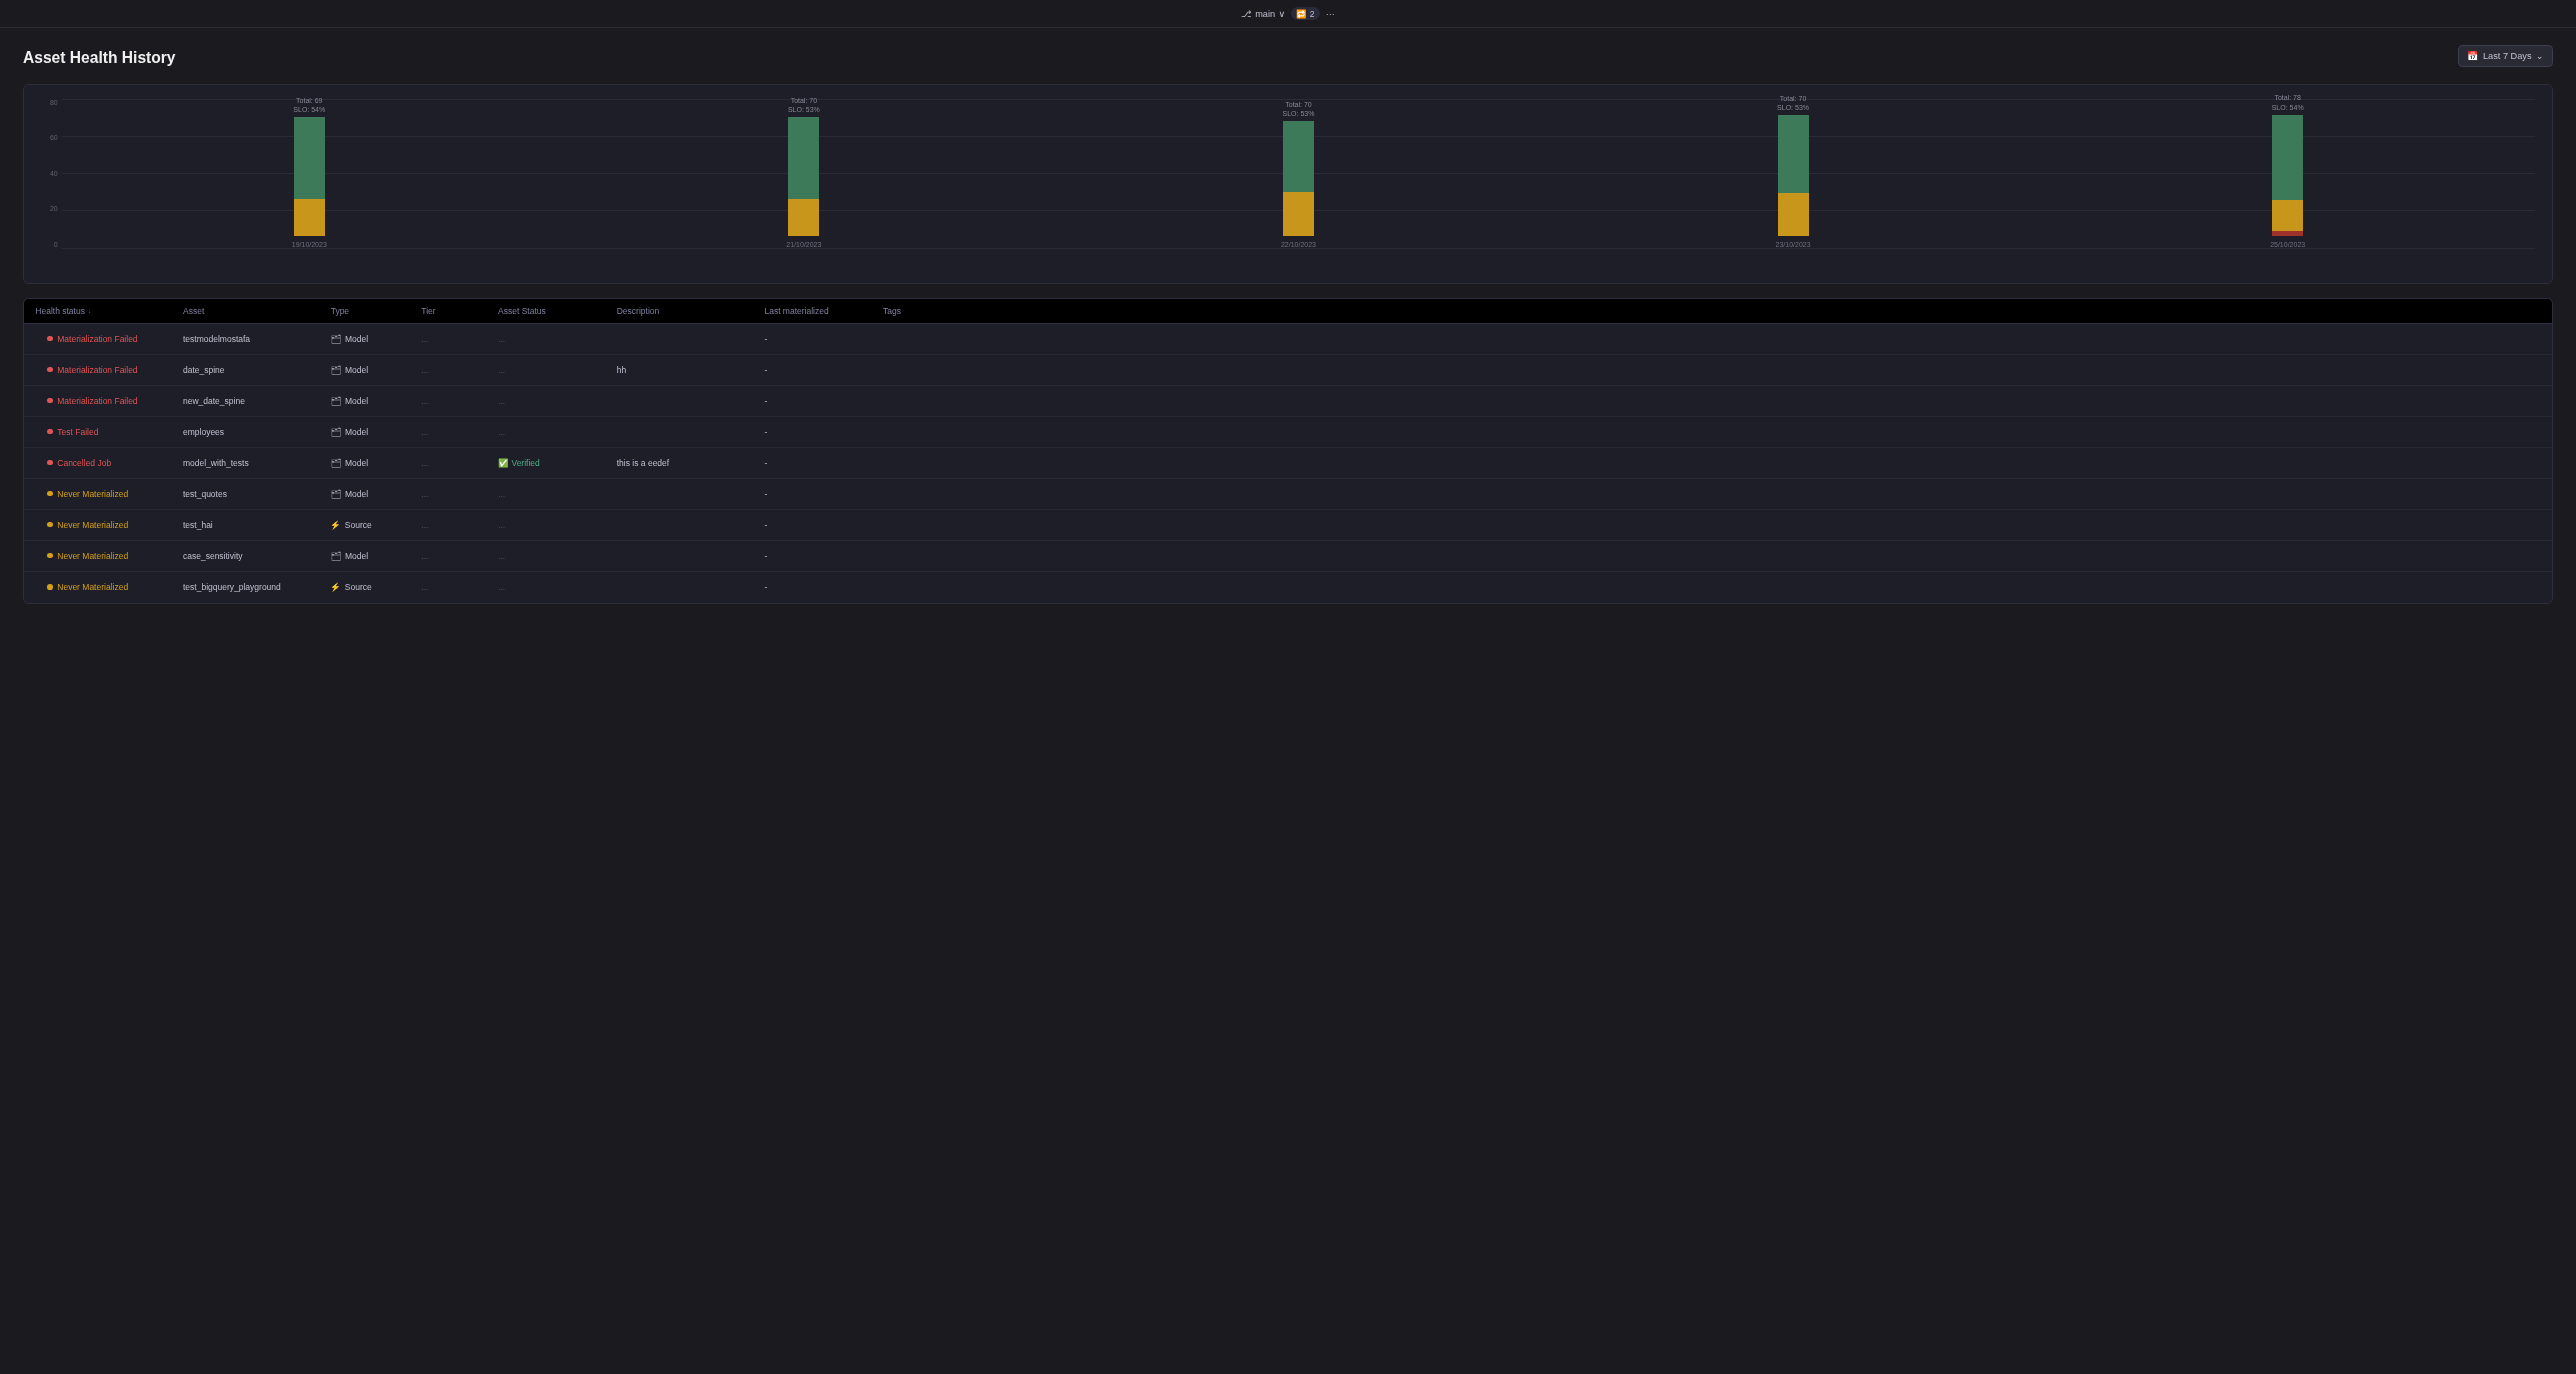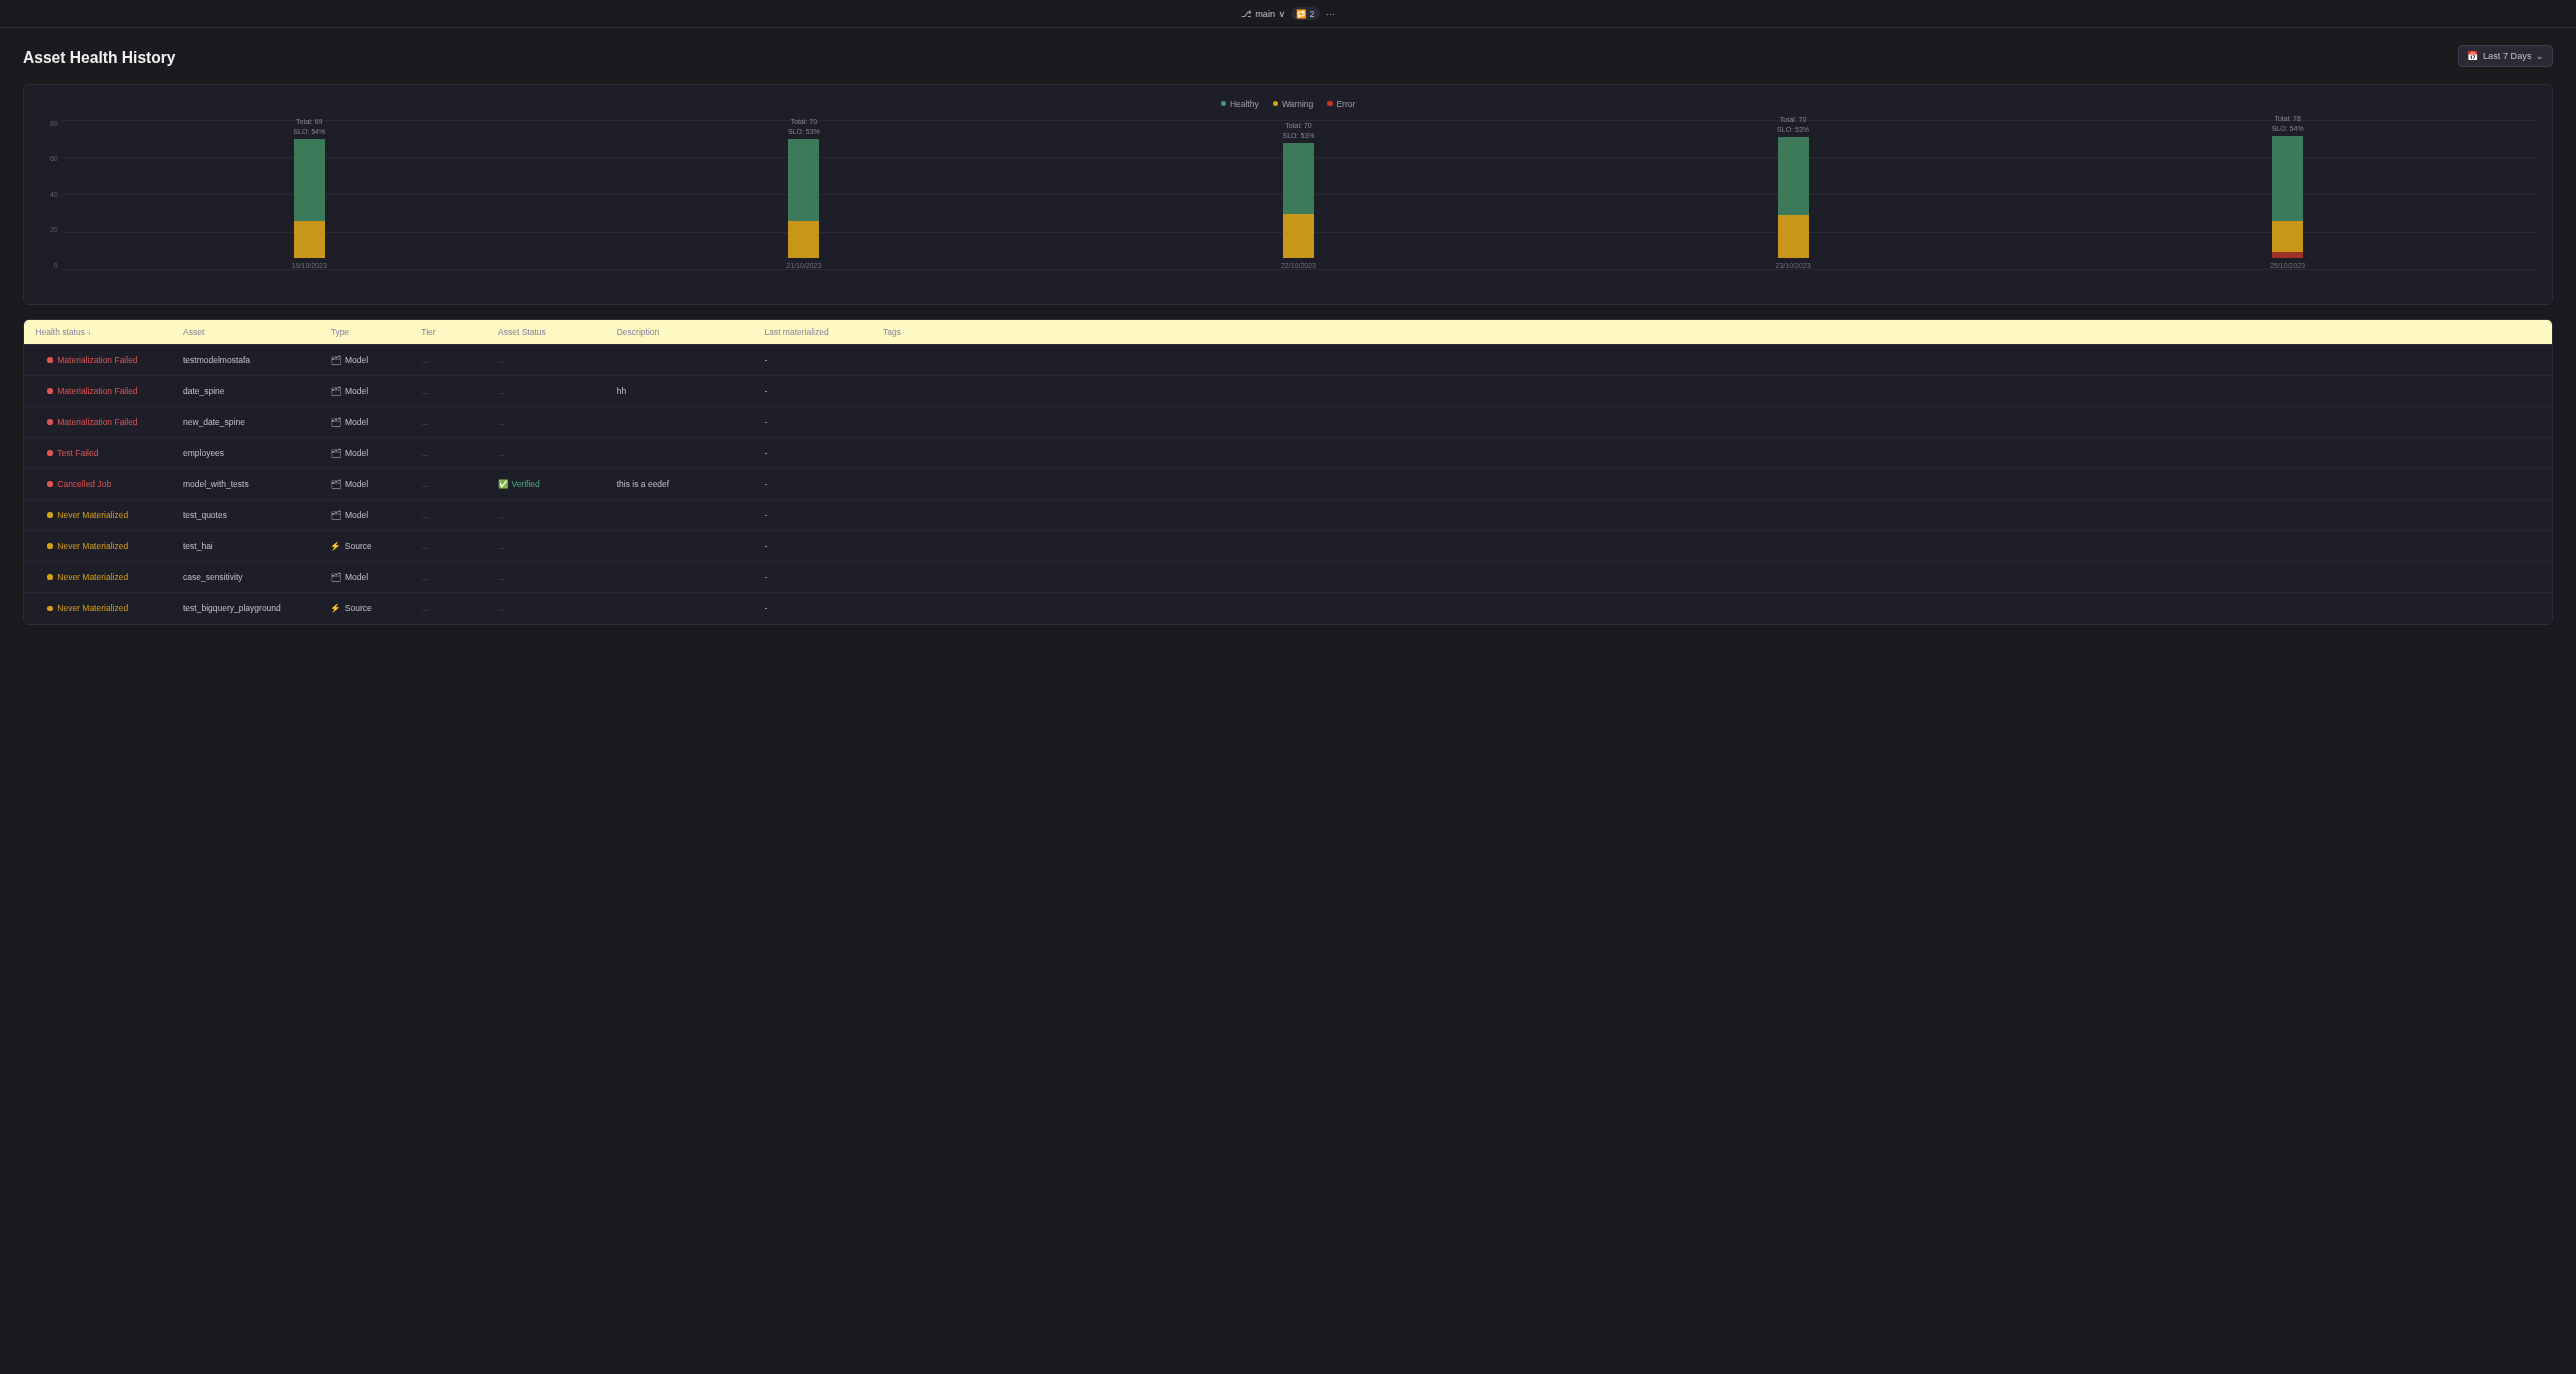--- a/index.html
+++ b/index.html
@@ -79,21 +79,21 @@
     }
     .table-container {
       background: #1e1e28;
       border: 0.7px solid #2e2e3e;
       border-radius: 5.7px;
       overflow: hidden;
     }
     .table-header {
       display: grid;
       grid-template-columns: 142px 142px 85px 71px 113px 142px 113px 1fr;
-      background: #fef9c3;
+      background: #000000;
       border-bottom: 0.7px solid #2e2e3e;
       padding: 7px 11.3px;
       gap: 5.7px;
     }
     .th {
       font-size: 8.5px;
       color: #8080a0;
       font-weight: 500;
       display: flex;
       align-items: center;
@@ -197,34 +197,20 @@
     <h1 class="page-title">Asset Health History</h1>
     <div class="date-filter">
       <span>📅</span>
       <span>Last 7 Days</span>
       <span>⌄</span>
     </div>
   </div>
 
   <div class="chart-container">
 
-    <div class="chart-legend">
-      <div class="legend-item">
-        <div class="legend-dot" style="background:#3d9970;"></div>
-        <span>Healthy</span>
-      </div>
-      <div class="legend-item">
-        <div class="legend-dot" style="background:#d4a017;"></div>
-        <span>Warning</span>
-      </div>
-      <div class="legend-item">
-        <div class="legend-dot" style="background:#c0392b;"></div>
-        <span>Error</span>
-      </div>
-    </div>
 
     <div style="position:relative; height:170px;">
 
       <div style="position:absolute; left:0; top:0; bottom:21px; width:21px; display:flex; flex-direction:column; justify-content:space-between; align-items:flex-end; padding-right:4.3px;">
         <span style="font-size:7px; color:#606070;">80</span>
         <span style="font-size:7px; color:#606070;">60</span>
         <span style="font-size:7px; color:#606070;">40</span>
         <span style="font-size:7px; color:#606070;">20</span>
         <span style="font-size:7px; color:#606070;">0</span>
       </div>

